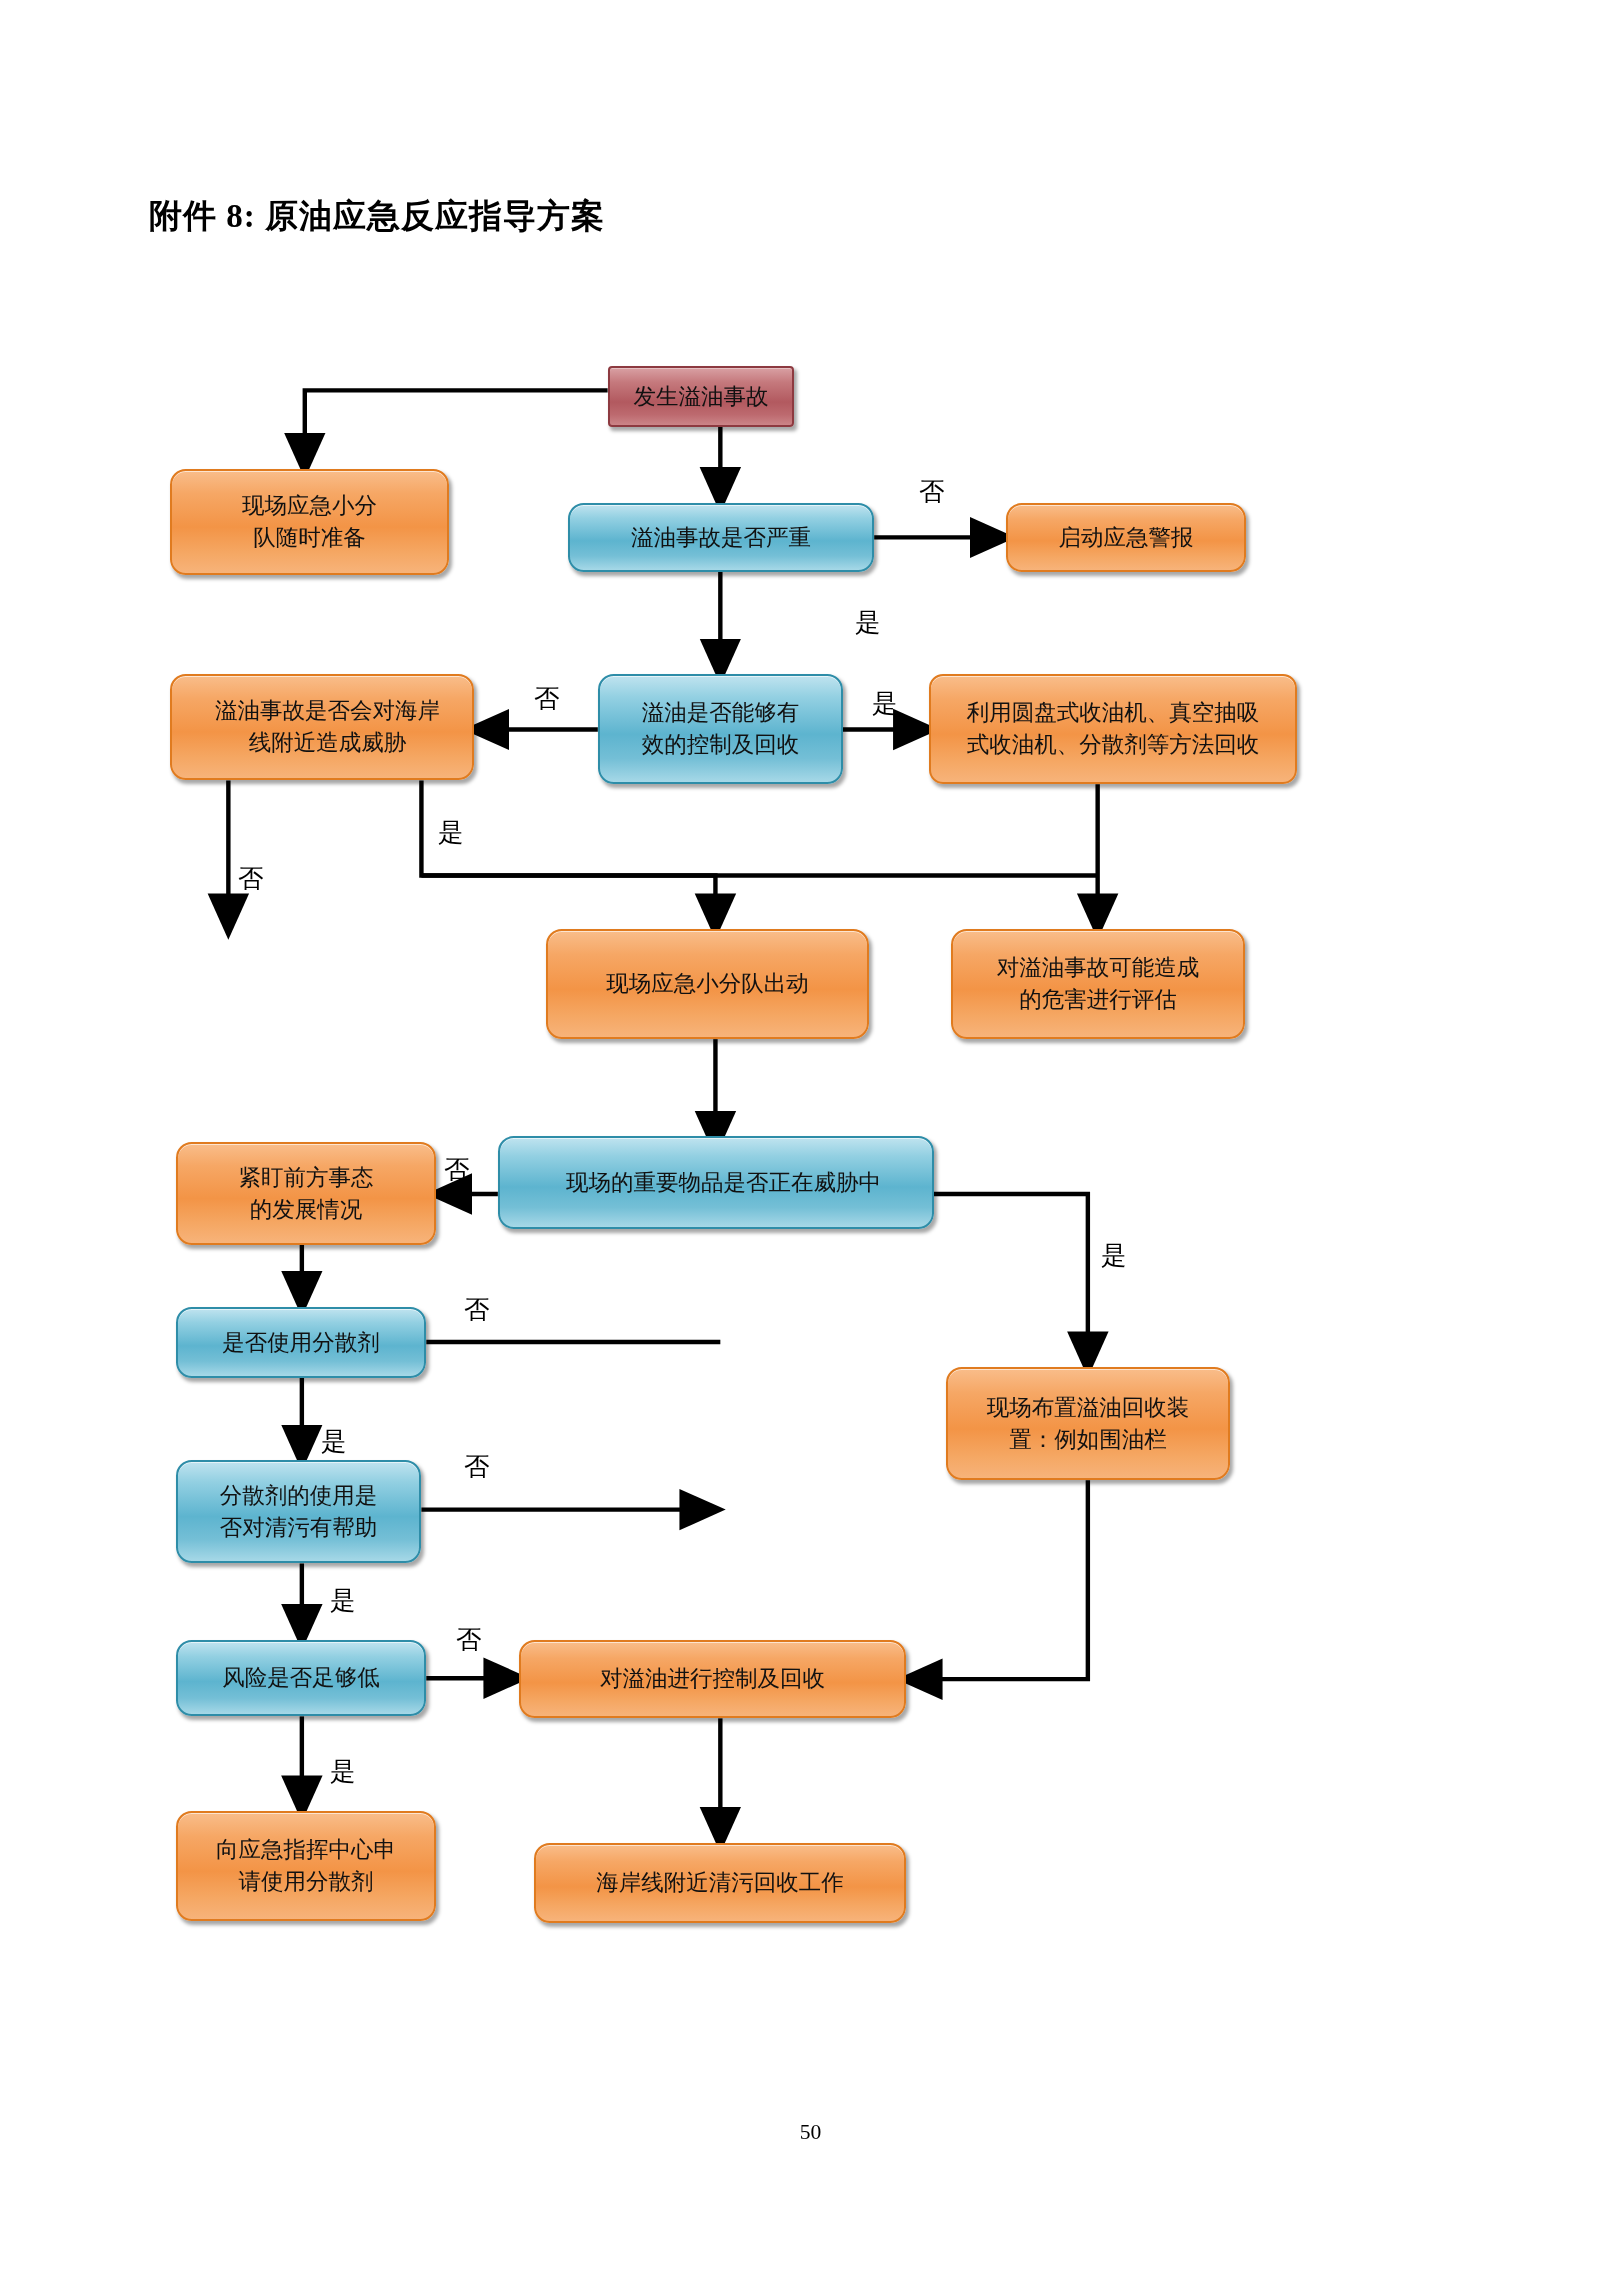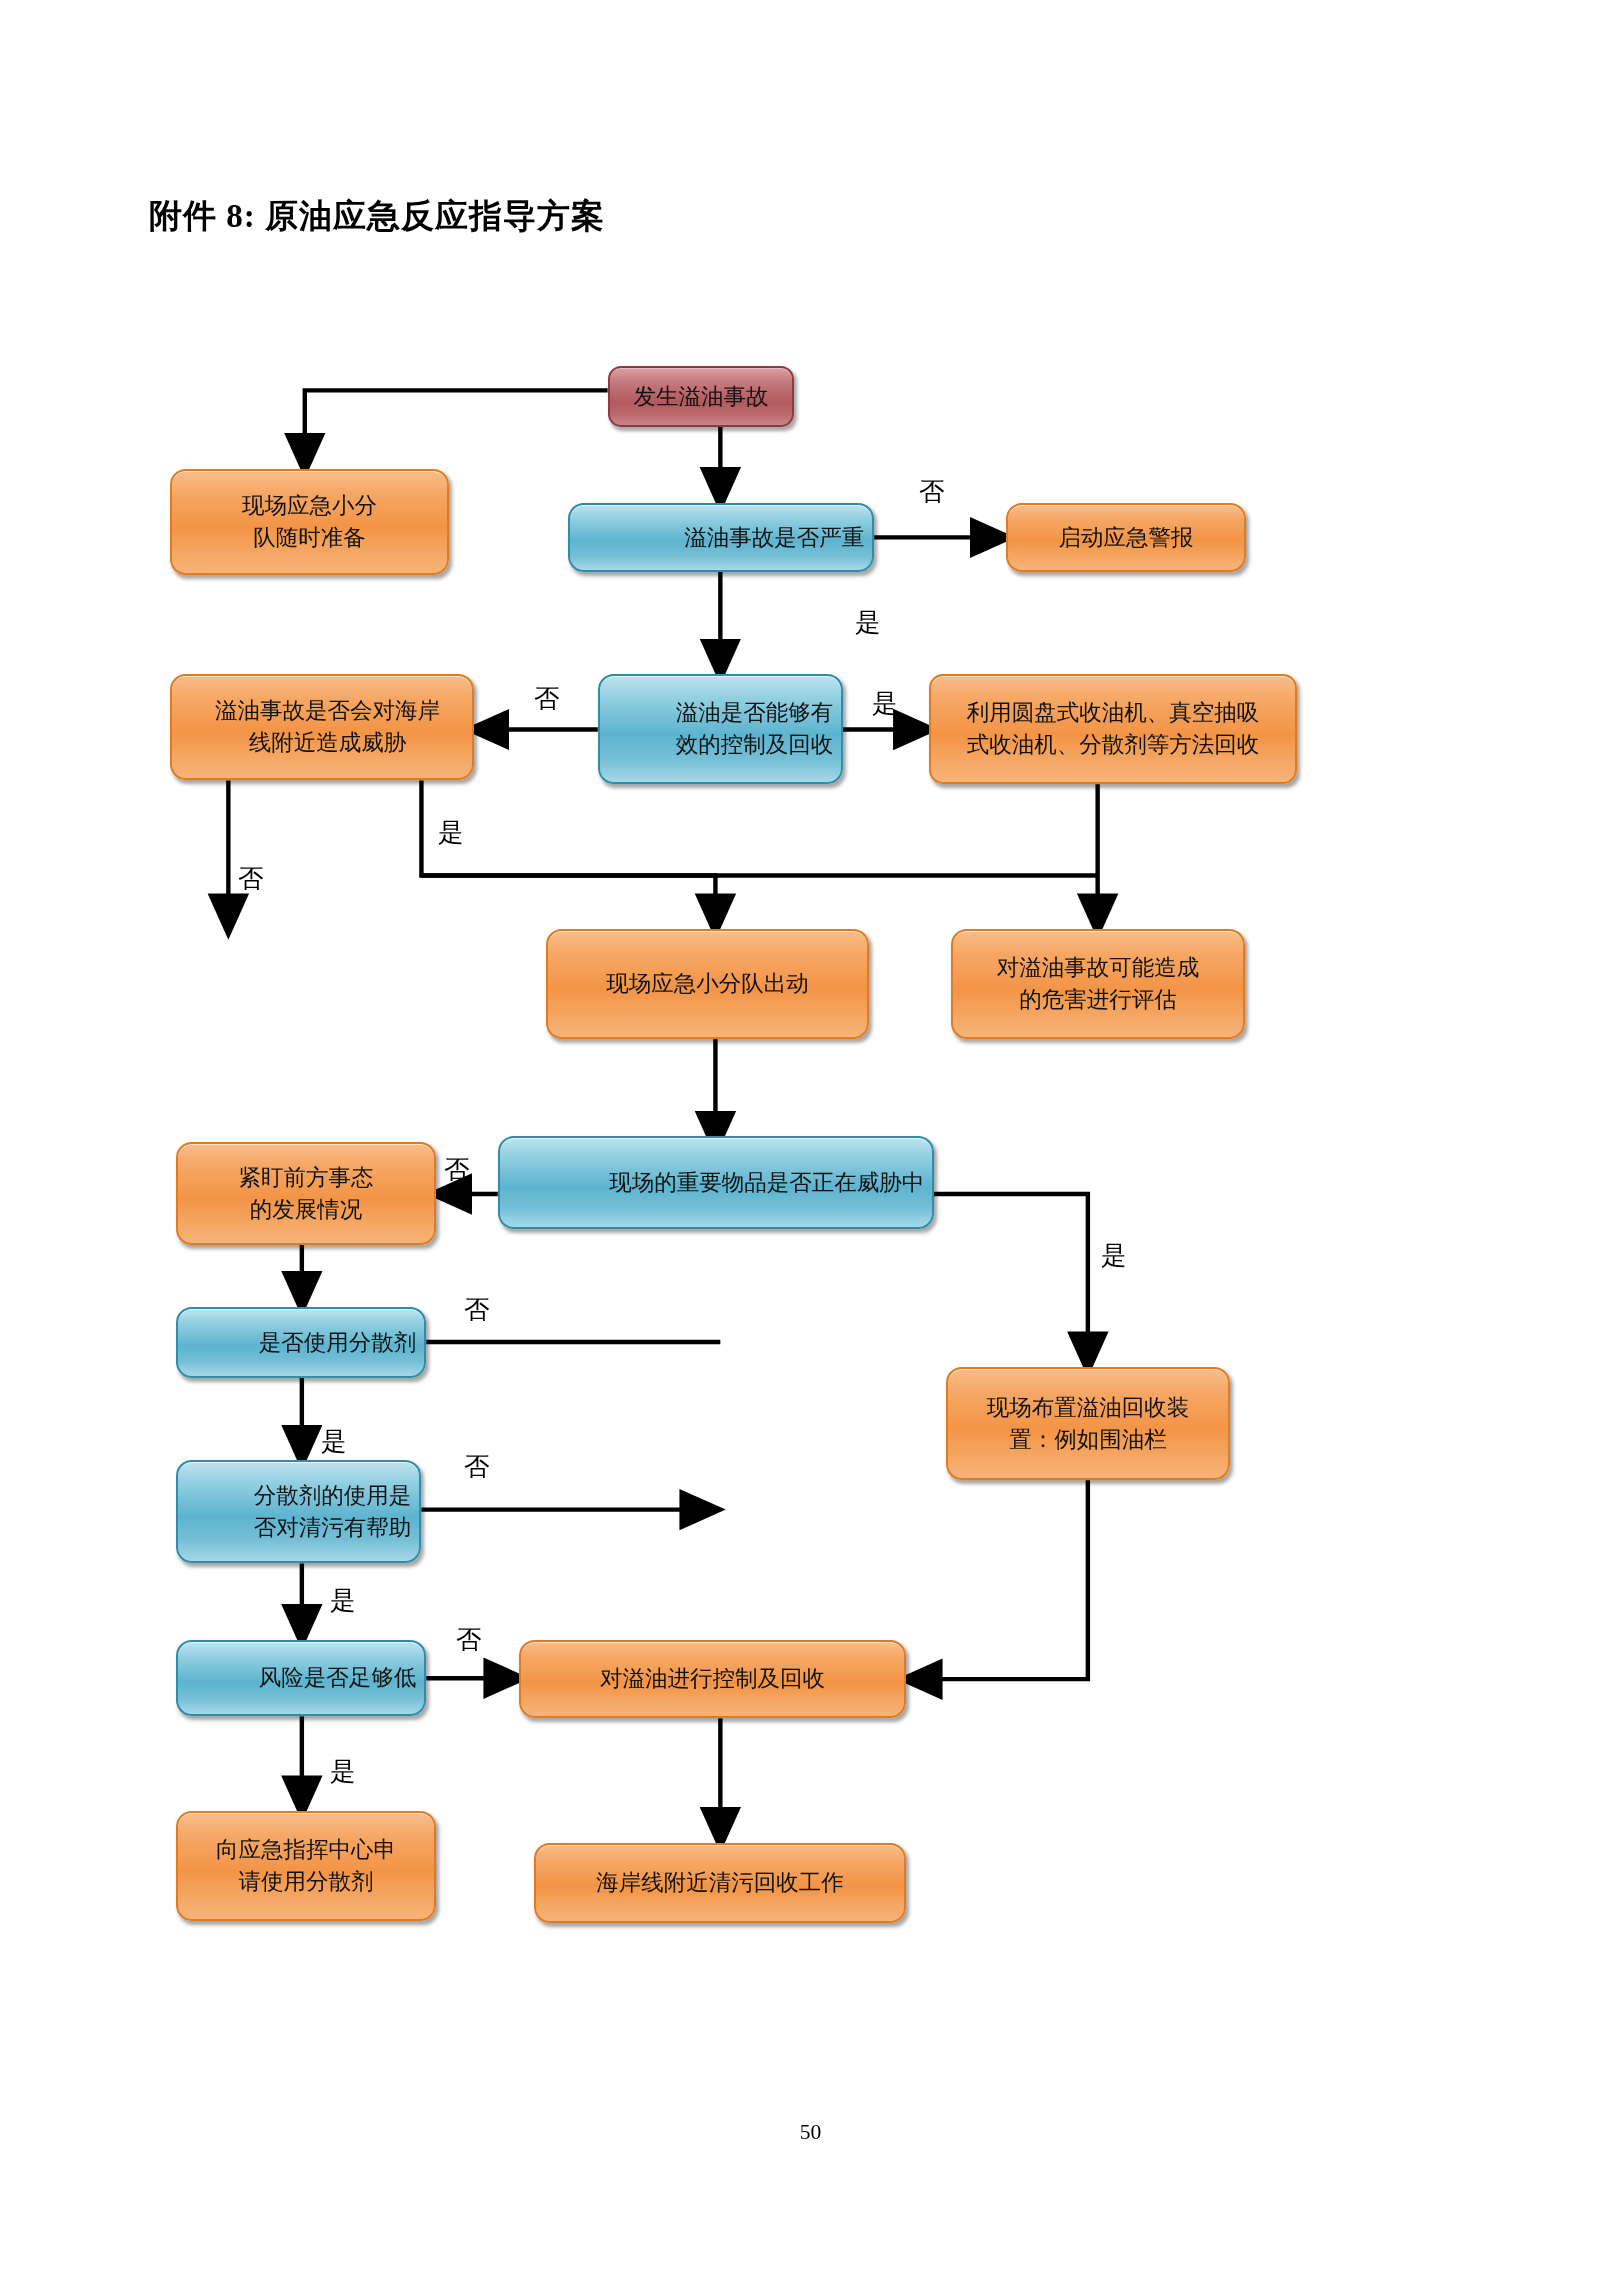--- a/index.html
+++ b/index.html
@@ -39,26 +39,25 @@
 
   .orange{
     background:linear-gradient(to bottom,#f9bd8a 0%,#f6a765 22%,#f39446 55%,#f5a763 80%,#f7b37a 100%);
     border:2px solid #e07b1f;
     box-shadow:2.9px 3.9px 3.9px rgba(0,0,0,0.35), inset 0 1px 0 rgba(255,255,255,0.6);
   }
   .blue{
     background:linear-gradient(to bottom,#bfe3ef 0%,#93d0e2 20%,#5db4cf 55%,#74bfd6 78%,#a6d8e7 100%);
     border:2px solid #2e8da8;
     box-shadow:2.9px 3.9px 3.9px rgba(0,0,0,0.35), inset 0 1px 0 rgba(255,255,255,0.6);
-    justify-content:flex-end;
   }
   .red{
     background:linear-gradient(to bottom,#d9a0a3 0%,#c5797d 25%,#b2595f 60%,#bd6a6f 82%,#cb8588 100%);
     border:2px solid #8d3a40;
-    border-radius:13px;
+    border-radius:4px;
     box-shadow:2.9px 3.9px 3.9px rgba(0,0,0,0.35), inset 0 1px 0 rgba(255,255,255,0.35);
   }
 
   .edge-label{
     position:absolute;
     font-family:"Liberation Serif","DejaVu Serif",serif;
     font-size:25.5px;color:#000;
     white-space:nowrap;
   }
 </style>

